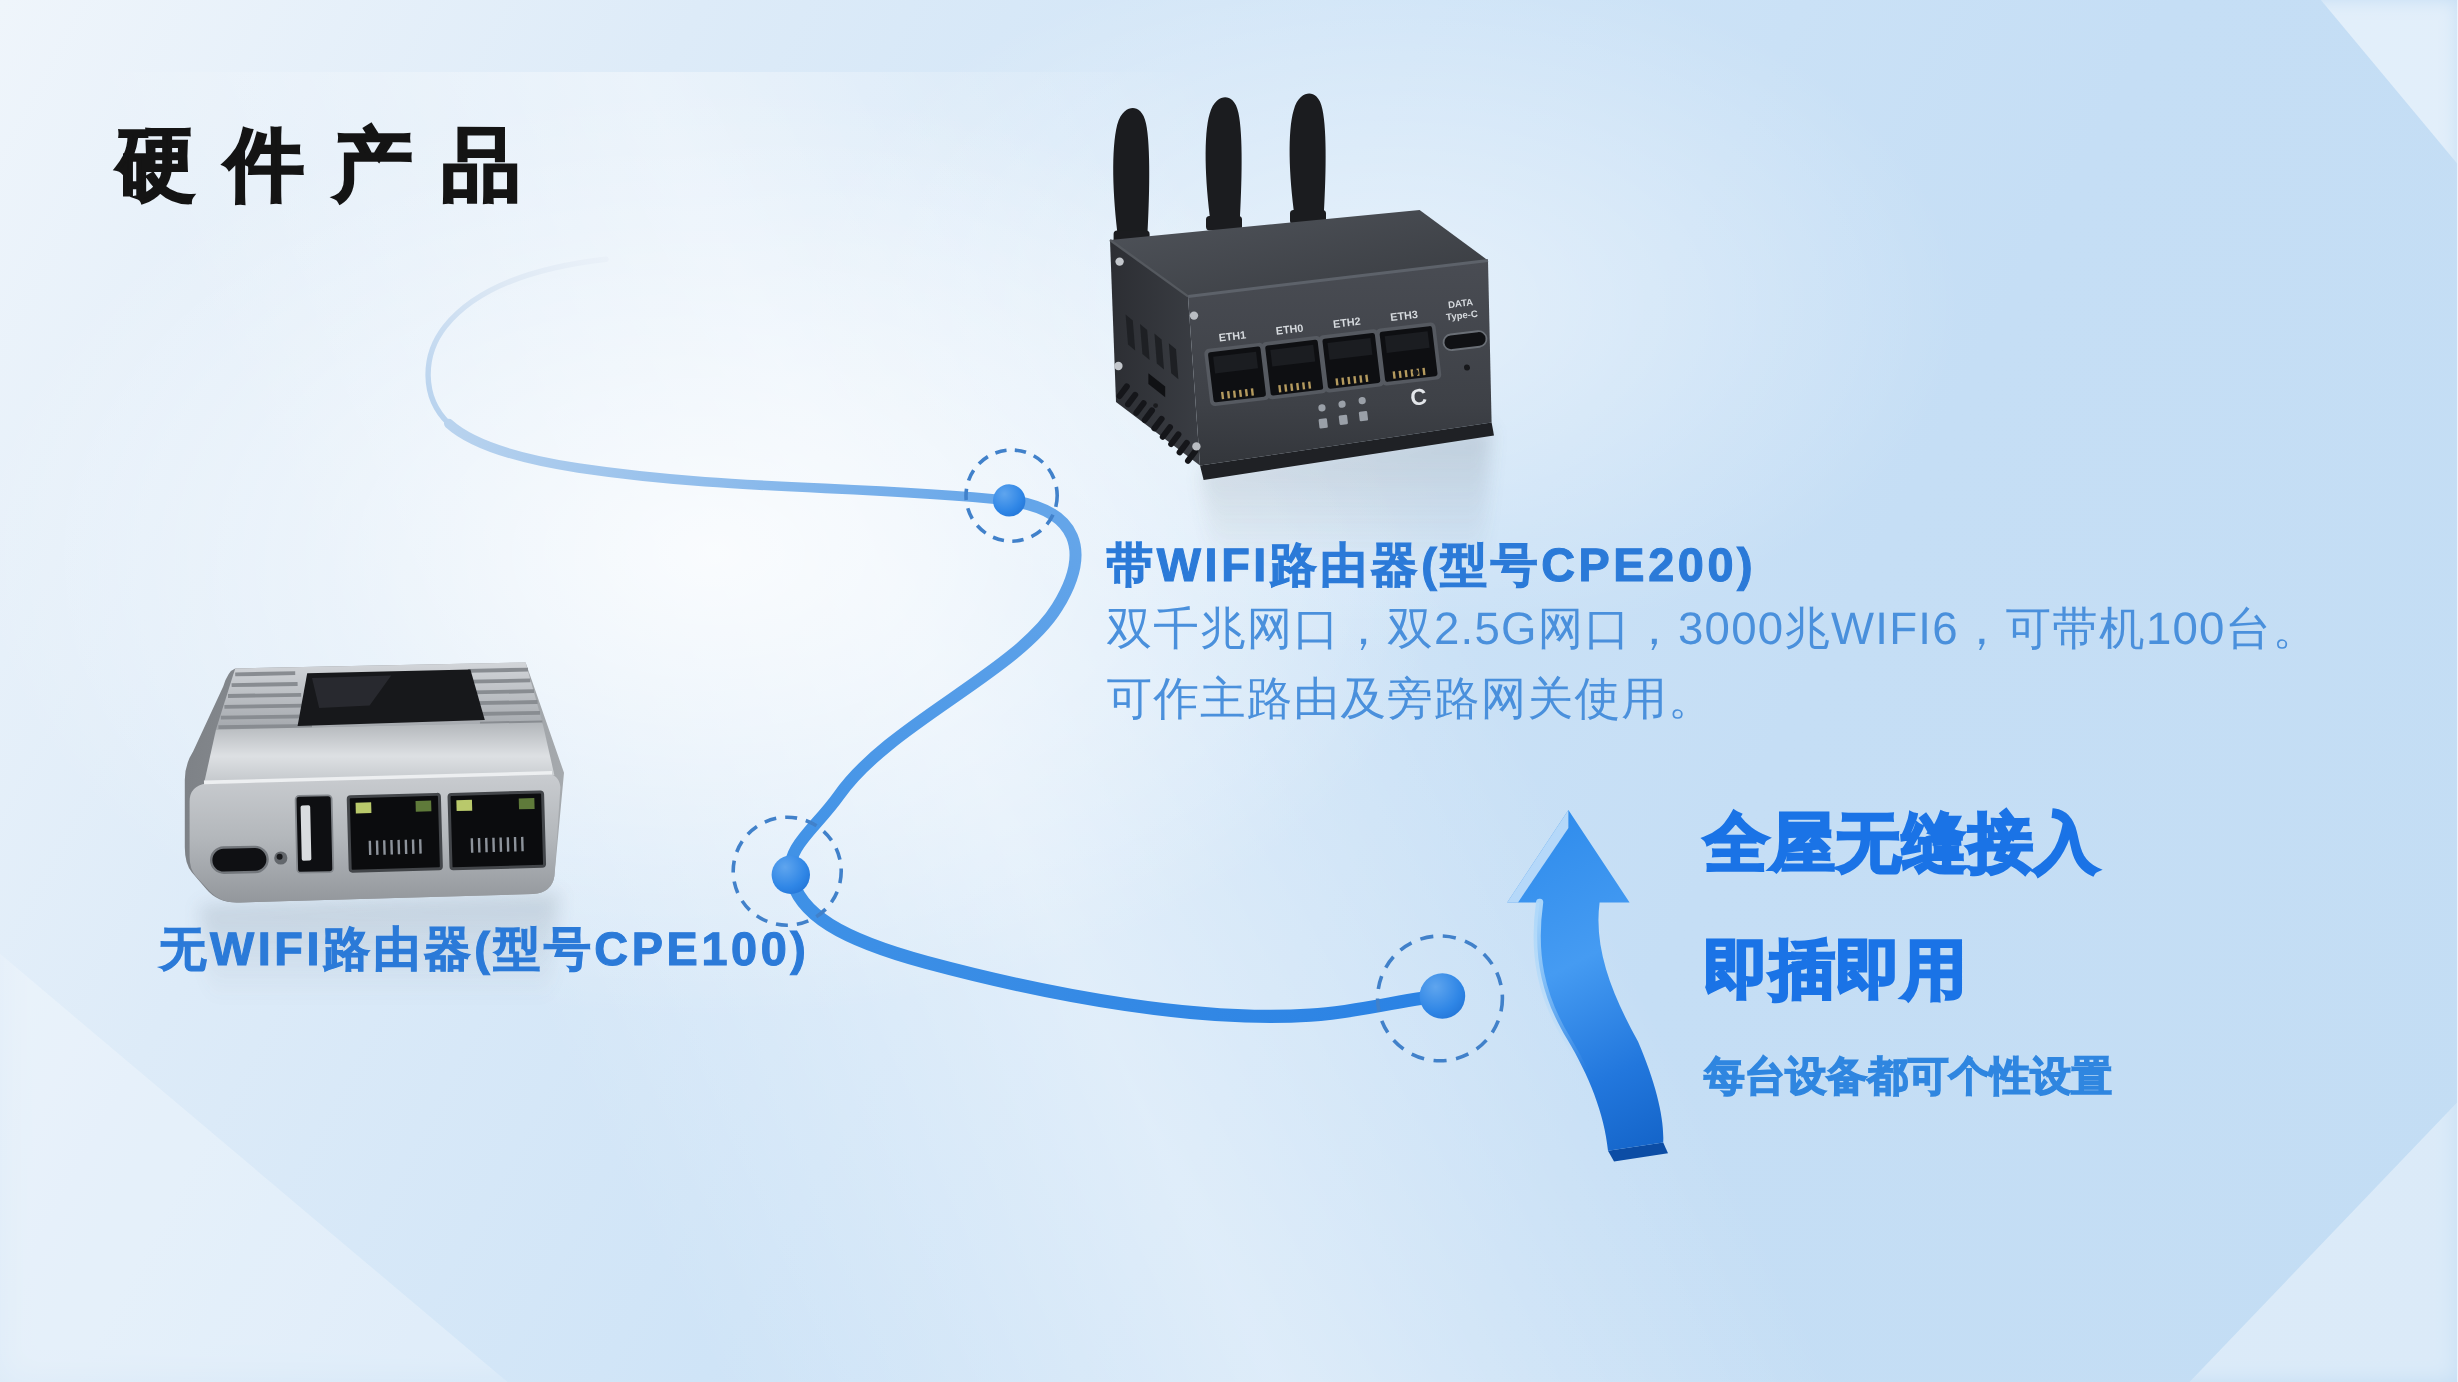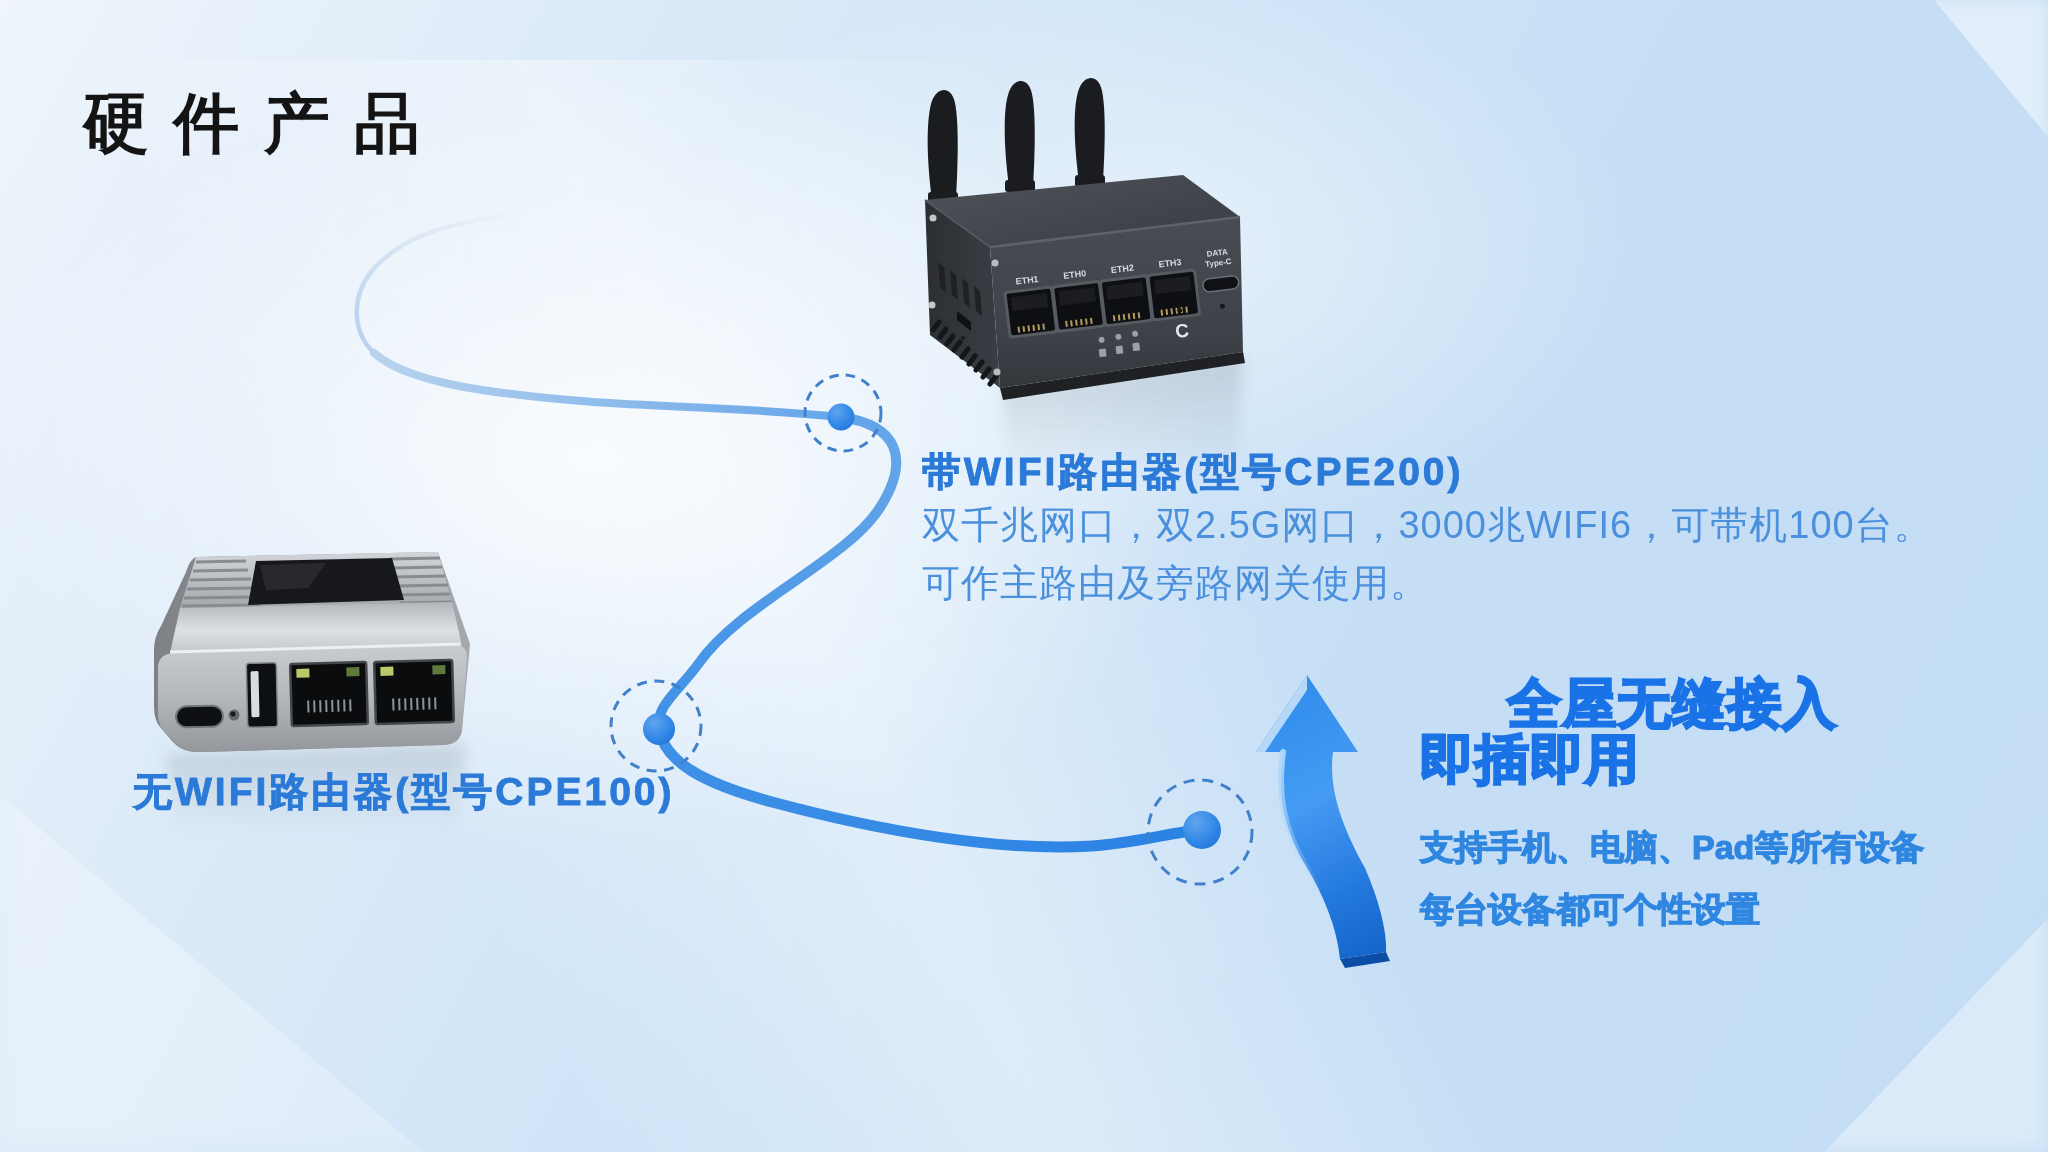--- a/index.html
+++ b/index.html
@@ -9,39 +9,39 @@
   .bglayer{position:absolute;left:0;top:0;width:100%;height:100%;pointer-events:none;}
   #bg-glow{background:
       radial-gradient(950px 600px at 29% 40%, rgba(255,255,255,0.8), rgba(255,255,255,0) 65%),
       radial-gradient(700px 420px at 56% 22%, rgba(255,255,255,0.5), rgba(255,255,255,0) 70%);}
   #bg-band{background:linear-gradient(64deg, rgba(255,255,255,0) 30%, rgba(255,255,255,0.4) 48%, rgba(255,255,255,0) 66%);
     transform:translate(-160px,60px);}
   #bg-wedge-tr{clip-path:polygon(93.5% -2%, 101% -2%, 101% 14%);background:rgba(255,255,255,0.5);filter:blur(7px);}
   #bg-wedge-br{clip-path:polygon(88% 102%, 102% 76%, 102% 102%);background:rgba(255,255,255,0.4);filter:blur(9px);}
   #bg-wedge-bl{clip-path:polygon(-2% 66%, -2% 102%, 22% 102%);background:rgba(255,255,255,0.28);filter:blur(14px);}
 
-  #page-title{position:absolute;left:82px;top:89px;margin:1px;
-    font-size:66px;line-height:1;font-weight:400;letter-spacing:3px;color:#141414;
+  #page-title{position:absolute;left:82px;top:89px;margin:15px;
+    font-size:66px;line-height:1;font-weight:700;letter-spacing:3px;color:#141414;
     -webkit-text-stroke:1.9px #141414;}
 
   .info{position:absolute;}
   .info h3{margin:0;font-size:39px;line-height:40px;font-weight:700;color:#2b7ad8;letter-spacing:3px;
     -webkit-text-stroke:0.9px #2b7ad8;}
   .info p{margin:0;font-size:38px;line-height:38px;font-weight:400;color:#4a90dc;letter-spacing:1px;}
   #cpe200-info{left:922px;top:452px;}
   #cpe200-info h3{margin-bottom:14px;}
   #cpe200-info p{margin-bottom:20px;}
   #cpe100-info{left:133px;top:749px;margin-top:23px;}
   #cpe100-info h3{margin-bottom:20px;}
   #cpe100-info p{margin-bottom:20px;}
 
   #highlights{position:absolute;left:1420px;top:675px;}
   #highlights .big{margin:0;font-size:54px;line-height:56px;font-weight:900;color:#1a73e6;letter-spacing:1px;
     -webkit-text-stroke:2.4px #1a73e6;}
-  #highlights .big.b1{text-align:center;}
+  #highlights .big.b1{margin-bottom:50px;}
   #highlights .big.b2{margin-bottom:42px;}
   #highlights .sub{margin:0;font-size:34px;line-height:36px;font-weight:700;color:#2f86e0;
     -webkit-text-stroke:1.2px #2f86e0;}
   #highlights .sub.s1{margin-bottom:26px;}
 
   #artwork{position:absolute;left:0;top:0;}
 </style>
 </head>
 <body>
 <div id="slide">
@@ -385,17 +385,16 @@
     <p>可作主路由及旁路网关使用。</p>
   </div>
 
   <div class="info" id="cpe100-info">
     <h3>无WIFI路由器(型号CPE100)</h3>
   </div>
 
   <div id="highlights">
     <p class="big b1">全屋无缝接入</p>
     <p class="big b2">即插即用</p>
-    <p class="sub s1">支持手机、电脑、Pad等所有设备</p>
     <p class="sub s2">每台设备都可个性设置</p>
   </div>
 
 </div>
 
 </body></html>

